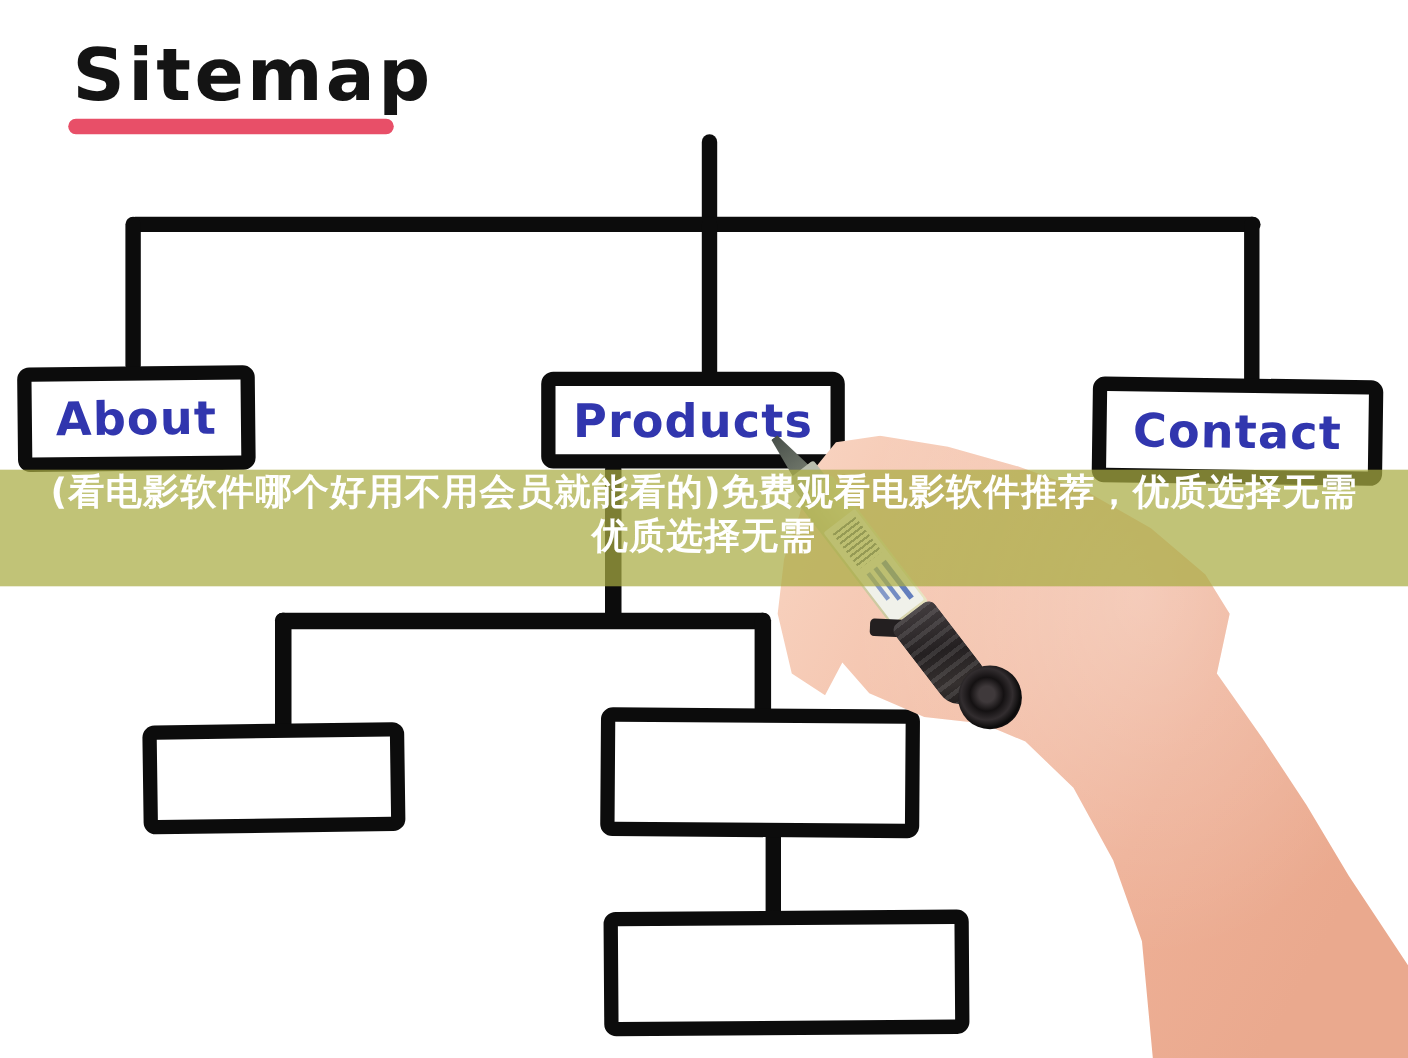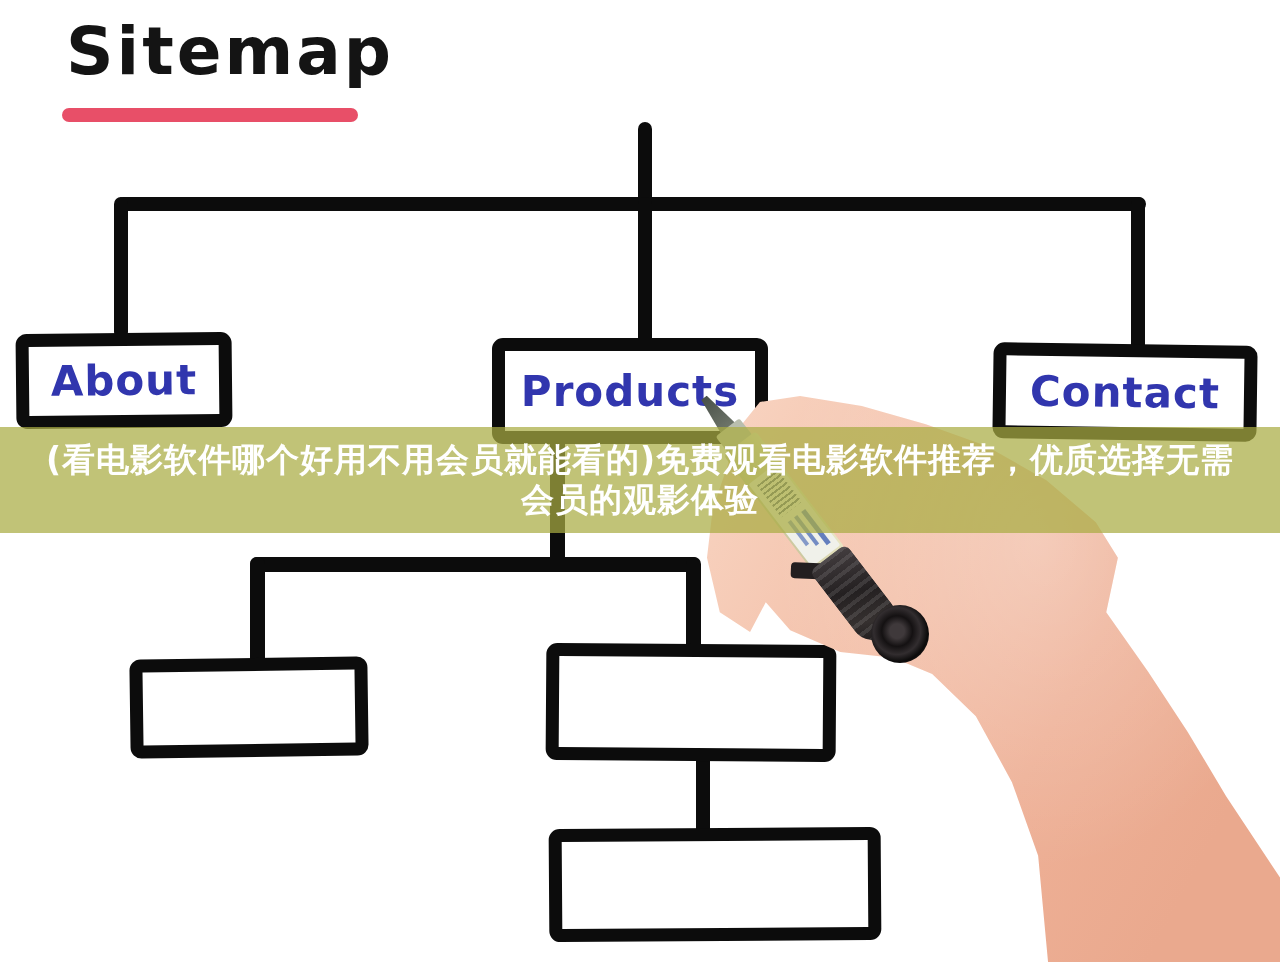--- a/index.html
+++ b/index.html
@@ -8,21 +8,21 @@
     overflow:hidden;font-family:"DejaVu Sans","Liberation Sans",sans-serif;
   }
   
   .line{position:absolute;background:#0c0c0c;border-radius:7px;z-index:10;}
   .node{
     position:absolute;background:#ffffff;border:13px solid #0c0c0c;border-radius:11px;
     display:flex;align-items:center;justify-content:center;z-index:11;box-sizing:border-box;
   }
   .node span{font-weight:700;color:#3136ae;letter-spacing:1px;}
   .title{
-    position:absolute;left:66px;top:13px;z-index:11;color:#141414;
+    position:absolute;left:66px;top:30px;z-index:11;color:#141414;
     font-size:66px;font-weight:700;letter-spacing:3px;
   }
   .title-underline{
     position:absolute;left:62px;top:108px;width:296px;height:14px;
     background:#e84f68;border-radius:8px;z-index:11;
   }
   
   .hand{
     position:absolute;left:700px;top:378px;width:582px;height:584px;z-index:20;
     background:
@@ -68,21 +68,21 @@
     border-radius:4px;transform:rotate(40deg);
   }
   .pen-cap-end{
     position:absolute;left:871px;top:605px;width:58px;height:58px;border-radius:50%;z-index:26;
     background:radial-gradient(circle at 45% 45%,#3f393b 16%,#141112 34%,#322d2f 52%,#0b0a0a 68%,#232021 84%);
   }
   
   .banner{
     position:absolute;left:0;top:427px;width:1280px;height:106px;z-index:30;
     background:rgba(169,172,66,0.72);
-    display:flex;flex-direction:column;justify-content:center;align-items:center;
+    display:flex;flex-direction:column;align-items:center;
   }
   .banner div{
     color:#ffffff;font-weight:800;font-size:33px;line-height:40px;
     letter-spacing:1px;white-space:nowrap;
   }
 </style>
 </head>
 <body>
 
 <div class="stage">
@@ -97,21 +97,21 @@
   <div class="line" style="left:1131px;top:197px;width:14px;height:155px;"></div>
   <div class="line" style="left:550px;top:420px;width:15px;height:150px;"></div>
   <div class="line" style="left:250px;top:557px;width:450px;height:15px;"></div>
   <div class="line" style="left:250px;top:557px;width:15px;height:110px;"></div>
   <div class="line" style="left:686px;top:557px;width:15px;height:96px;"></div>
   <div class="line" style="left:696px;top:752px;width:14px;height:84px;"></div>
 
   <div class="node" style="left:16px;top:333px;width:216px;height:95px;transform:rotate(-0.6deg);">
     <span style="font-size:42px;">About</span>
   </div>
-  <div class="node" style="left:492px;top:338px;width:276px;height:106px;">
+  <div class="node" style="left:492px;top:338px;width:276px;height:88px;">
     <span style="font-size:42px;">Products</span>
   </div>
   <div class="node" style="left:993px;top:344px;width:264px;height:96px;transform:rotate(0.8deg);">
     <span style="font-size:42px;">Contact</span>
   </div>
 
   <div class="node" style="left:130px;top:658px;width:238px;height:99px;transform:rotate(-0.8deg);">
     <span style="font-size:30px;"></span>
   </div>
   <div class="node" style="left:546px;top:644px;width:290px;height:117px;transform:rotate(0.4deg);">
@@ -132,16 +132,16 @@
       <div class="pen-labeltext-2"></div>
       <div class="pen-labeltext-3"></div>
     </div>
     <div class="pen-clip"></div>
     <div class="pen-cap"></div>
   </div>
   <div class="pen-cap-end"></div>
 
   <div class="banner">
     <div>(看电影软件哪个好用不用会员就能看的)免费观看电影软件推荐，优质选择无需</div>
-    <div>会员的观影体验</div>
+    <div>优质选择无需</div>
   </div>
 
 </div>
 
 </body></html>

